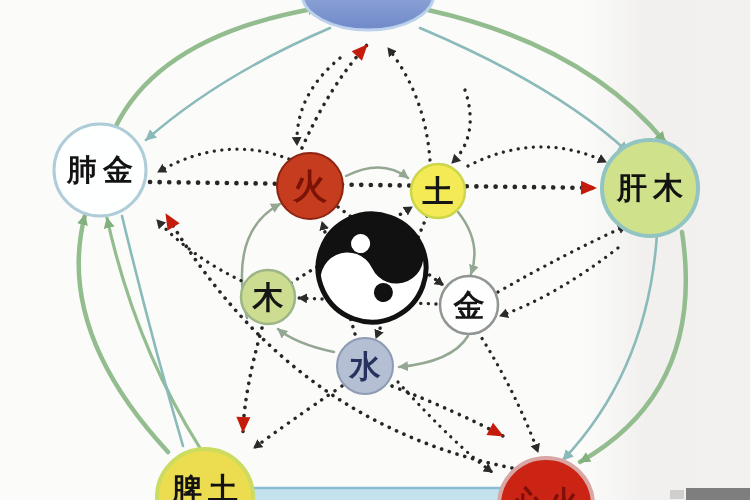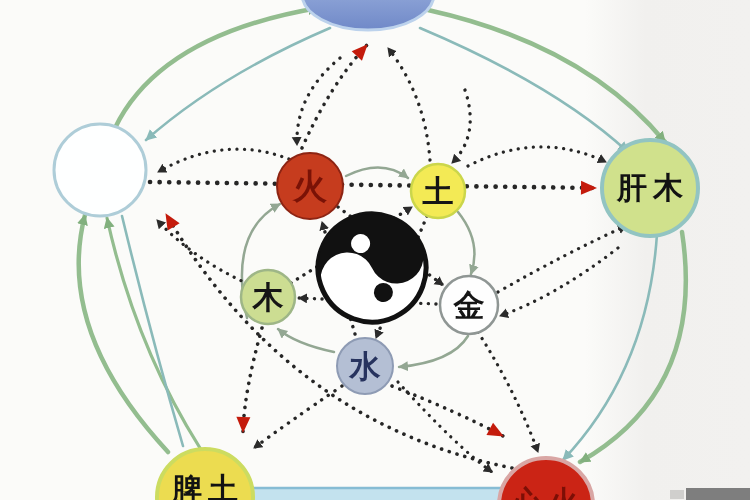--- a/index.html
+++ b/index.html
@@ -125,17 +125,18 @@
     <circle cx="345" cy="268" r="9.5" fill="#111111"></circle>
   </g>
 </svg>
 
 <div class="lbl lbl-fire" style="left:310px;top:186px;">火</div>
 <div class="lbl lbl-inner" style="left:438px;top:191px;">土</div>
 <div class="lbl lbl-inner" style="left:469px;top:305px;">金</div>
 <div class="lbl lbl-inner lbl-water" style="left:365px;top:366px;">水</div>
 <div class="lbl lbl-inner" style="left:268px;top:297px;">木</div>
 
+<div class="lbl lbl-outer" style="left:100px;top:170px;">肺金</div>
 <div class="lbl lbl-outer" style="left:650px;top:188px;">肝木</div>
 <div class="lbl lbl-outer" style="left:205px;top:489px;">脾土</div>
 <div class="lbl lbl-outer lbl-heart" style="left:546px;top:502px;">心火</div>
 
 </div>
 
 </body></html>

